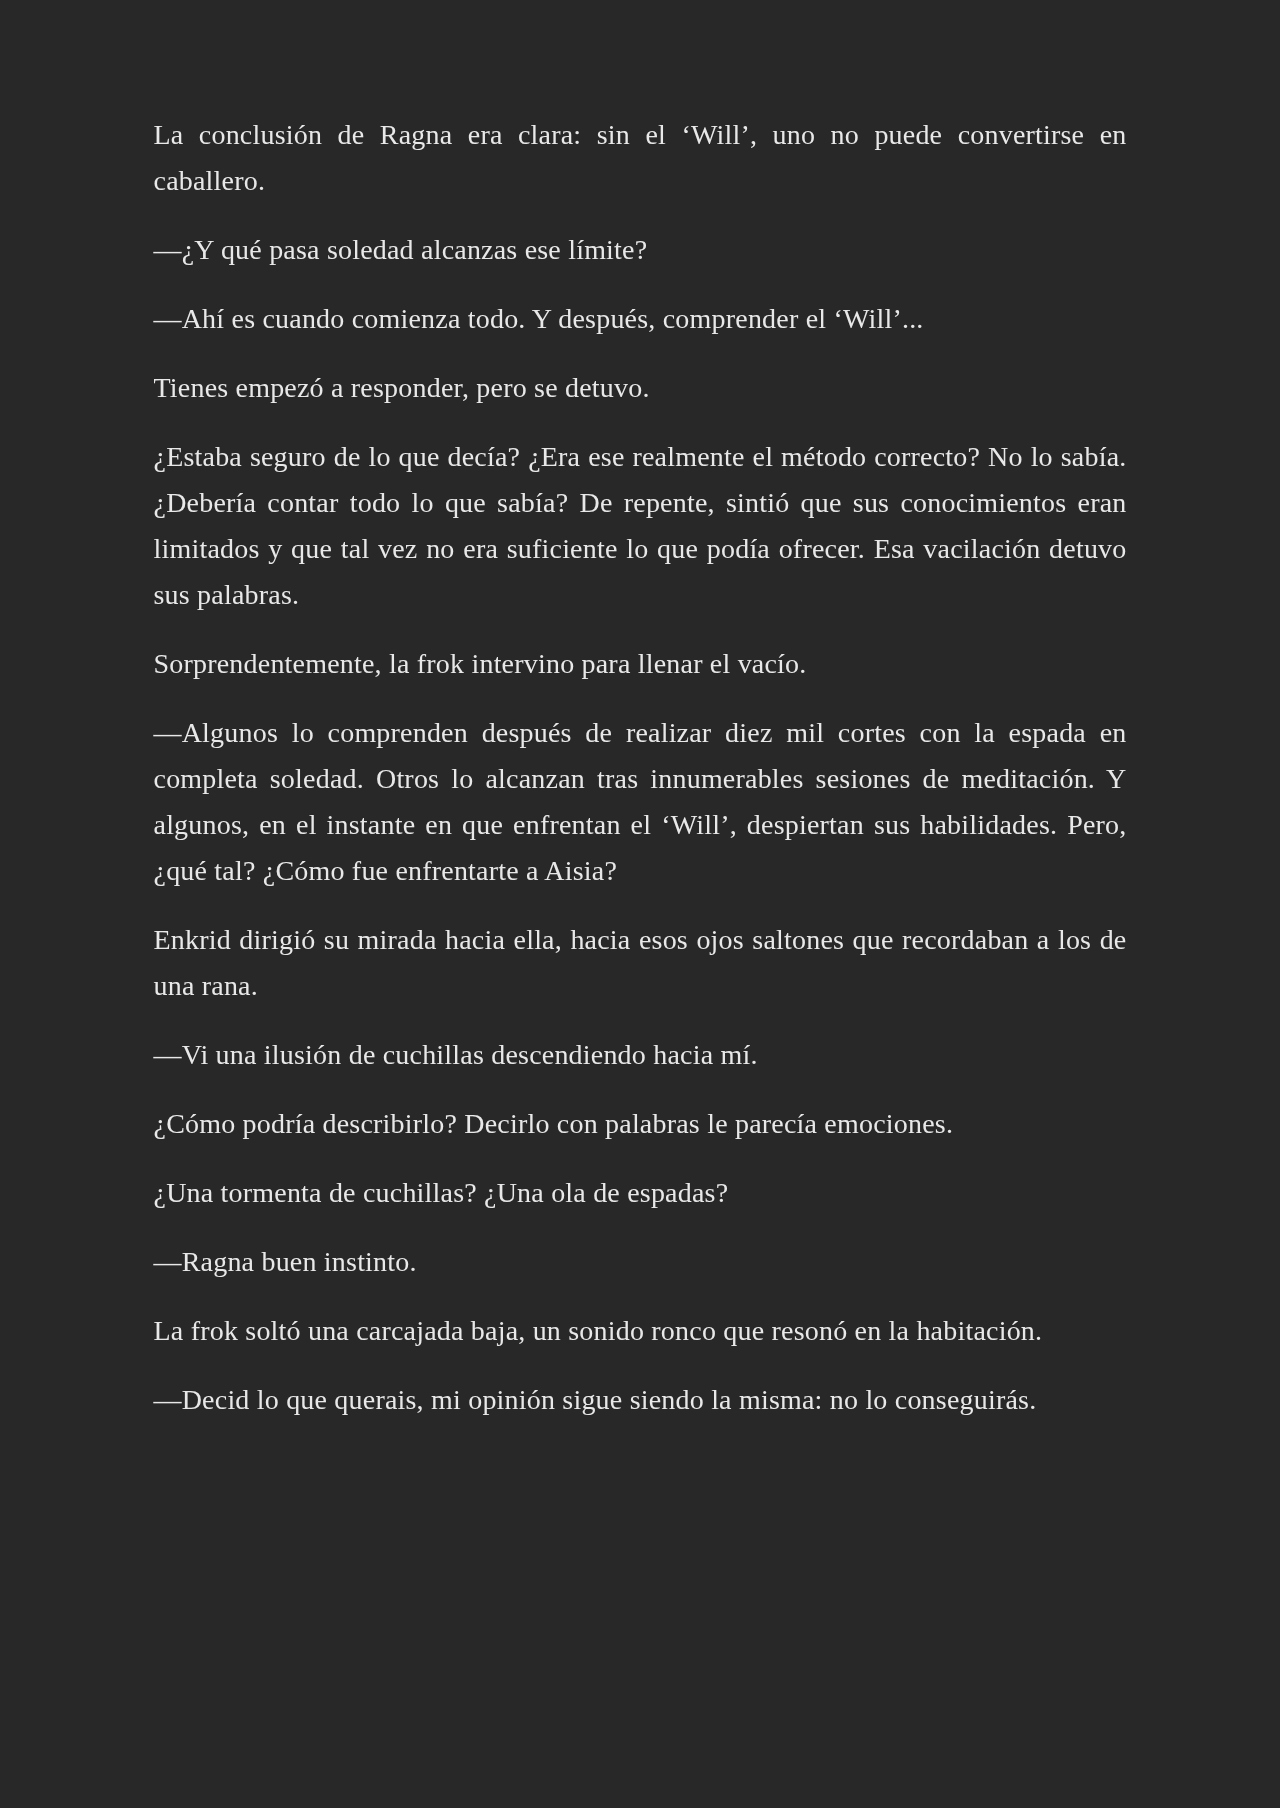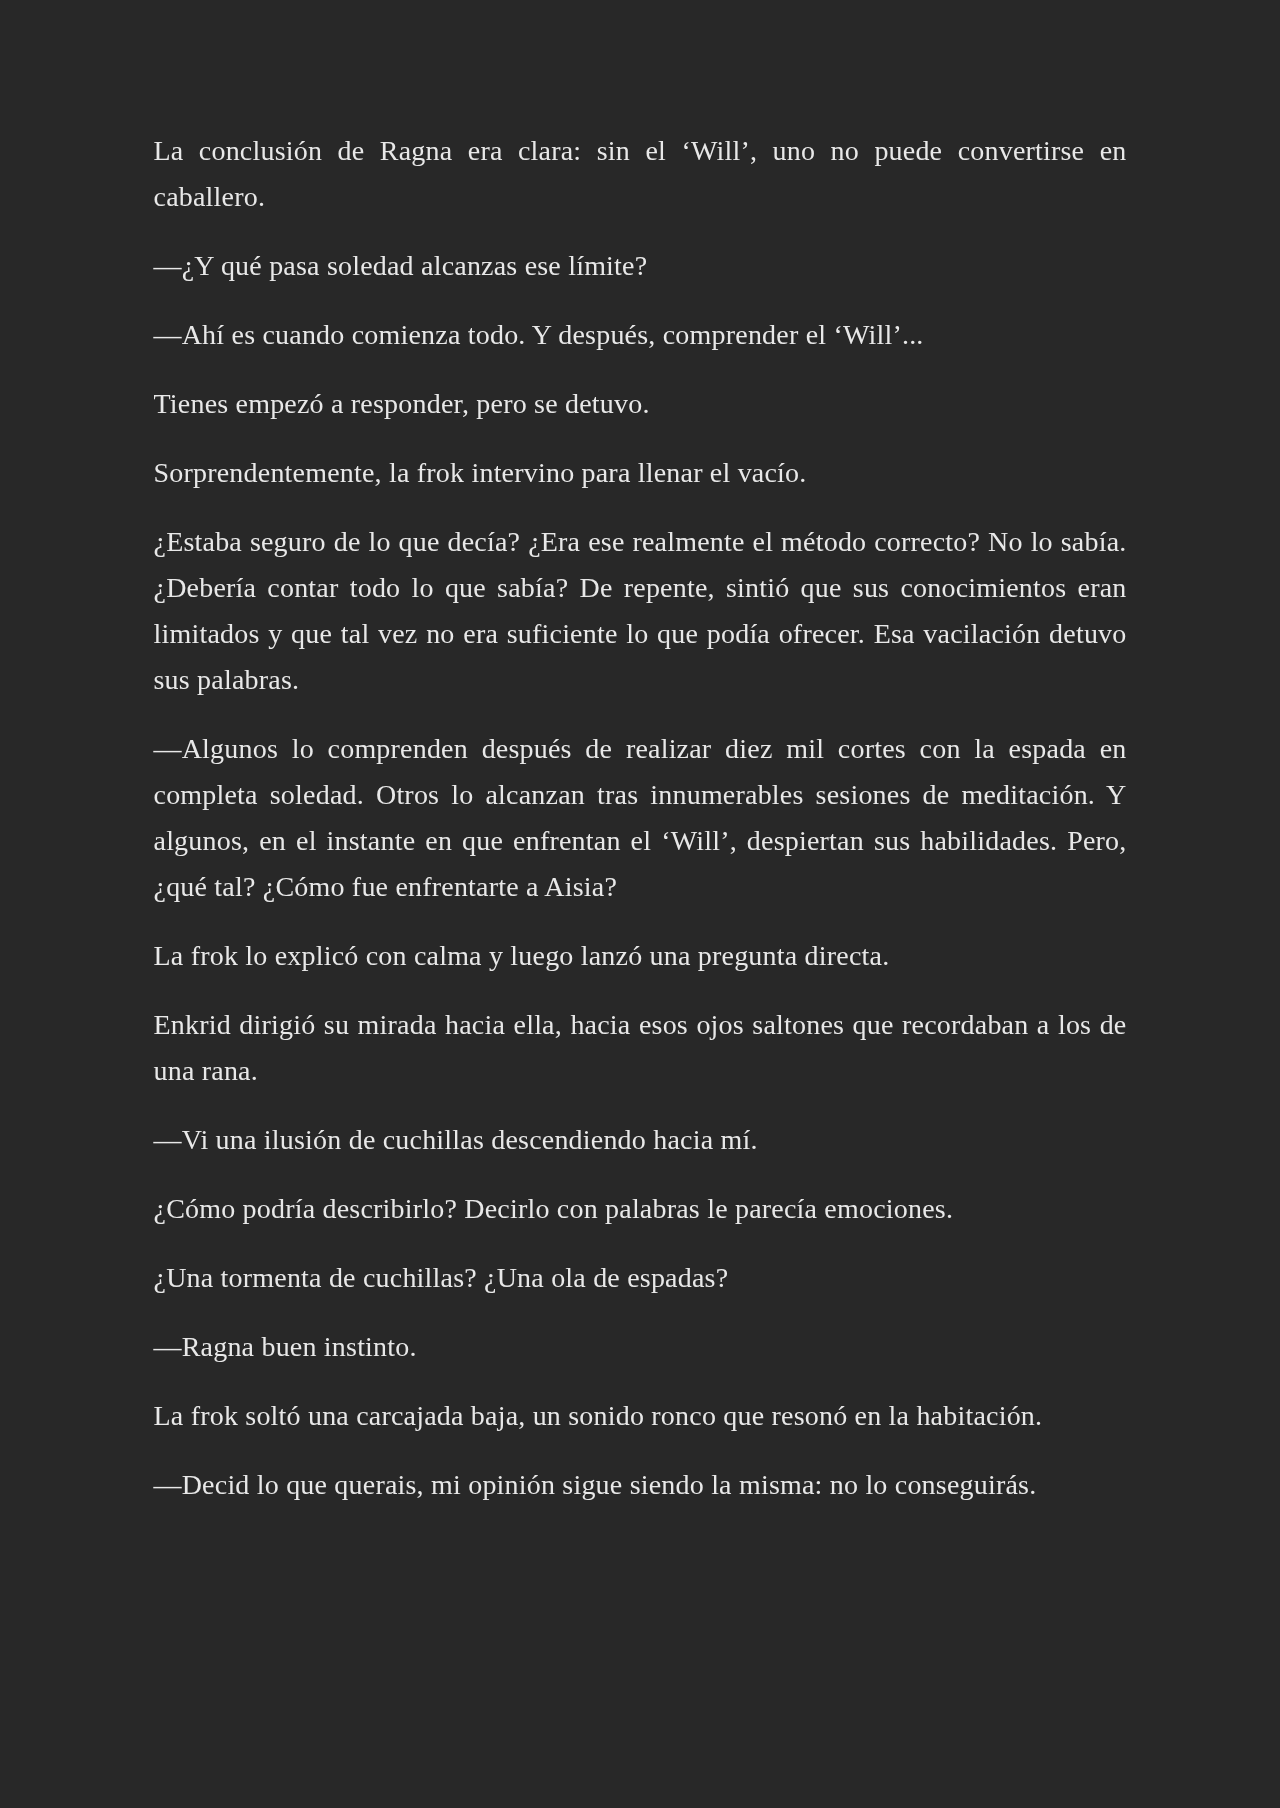--- a/index.html
+++ b/index.html
@@ -8,45 +8,44 @@
   }
   body {
     width: 1280px;
     height: 1808px;
     background: #282828;
     overflow: hidden;
     font-family: "Liberation Serif", "DejaVu Serif", serif;
   }
   .chapter {
     width: 973px;
-    margin: 16px auto;
+    margin: 0 auto;
     padding-top: 112px;
     color: #e8e8e8;
   }
   .chapter p {
     margin: 0 0 23px 0;
     font-size: 28px;
     line-height: 46px;
     text-align: justify;
     text-justify: inter-word;
     letter-spacing: 0.2px;
   }
 </style>
 </head>
 <body style="background: rgb(40, 40, 40);">
 
 <main class="chapter" style="color: rgb(232, 232, 232);">
   <p>La conclusión de Ragna era clara: sin el ‘Will’, uno no puede convertirse en caballero.</p>
   <p>—¿Y qué pasa soledad alcanzas ese límite?</p>
   <p>—Ahí es cuando comienza todo. Y después, comprender el ‘Will’...</p>
   <p>Tienes empezó a responder, pero se detuvo.</p>
+  <p>¿Estaba seguro de lo que decía? ¿Era ese realmente el método correcto? No lo sabía. ¿Debería contar todo lo que sabía? De repente, sintió que sus conocimientos eran limitados y que tal vez no era suficiente lo que podía ofrecer. Esa vacilación detuvo sus palabras.</p>
   <p>Sorprendentemente, la frok intervino para llenar el vacío.</p>
-  <p>¿Estaba seguro de lo que decía? ¿Era ese realmente el método correcto? No lo sabía. ¿Debería contar todo lo que sabía? De repente, sintió que sus conocimientos eran limitados y que tal vez no era suficiente lo que podía ofrecer. Esa vacilación detuvo sus palabras.</p>
   <p>—Algunos lo comprenden después de realizar diez mil cortes con la espada en completa soledad. Otros lo alcanzan tras innumerables sesiones de meditación. Y algunos, en el instante en que enfrentan el ‘Will’, despiertan sus habilidades. Pero, ¿qué tal? ¿Cómo fue enfrentarte a Aisia?</p>
-  <p>La frok lo explicó con calma y luego lanzó una pregunta directa.</p>
   <p>Enkrid dirigió su mirada hacia ella, hacia esos ojos saltones que recordaban a los de una rana.</p>
   <p>—Vi una ilusión de cuchillas descendiendo hacia mí.</p>
   <p>¿Cómo podría describirlo? Decirlo con palabras le parecía emociones.</p>
   <p>¿Una tormenta de cuchillas? ¿Una ola de espadas?</p>
   <p>—Ragna buen instinto.</p>
   <p>La frok soltó una carcajada baja, un sonido ronco que resonó en la habitación.</p>
   <p>—Decid lo que querais, mi opinión sigue siendo la misma: no lo conseguirás.</p>
 </main>
 
 </body></html>

